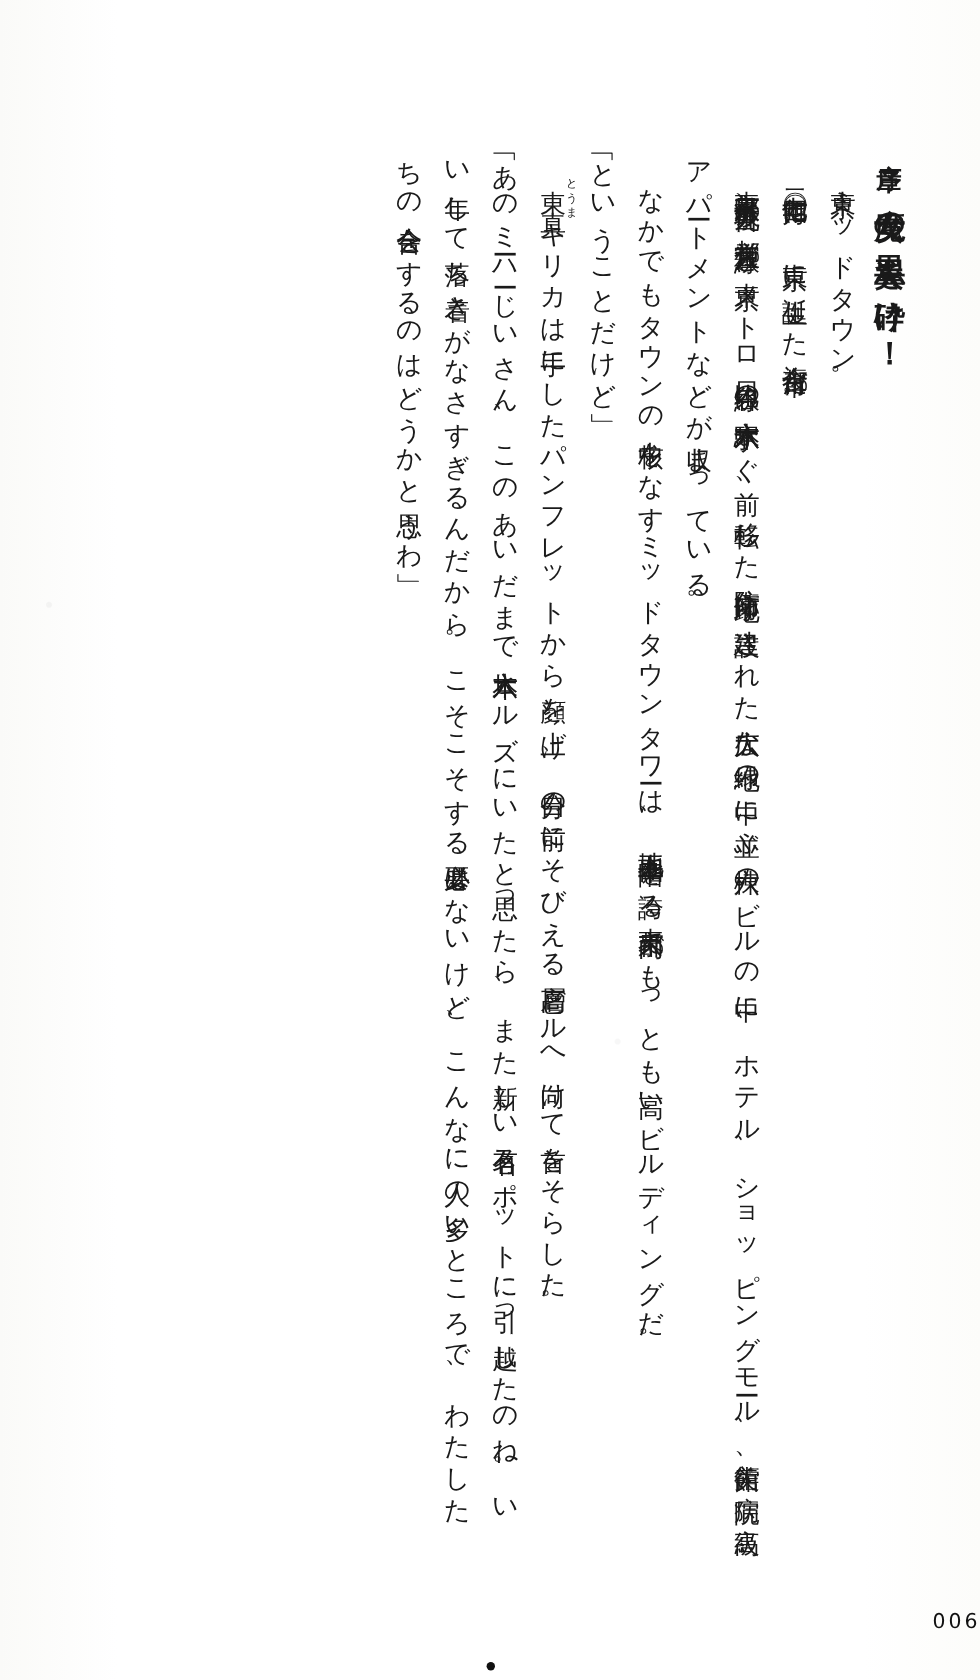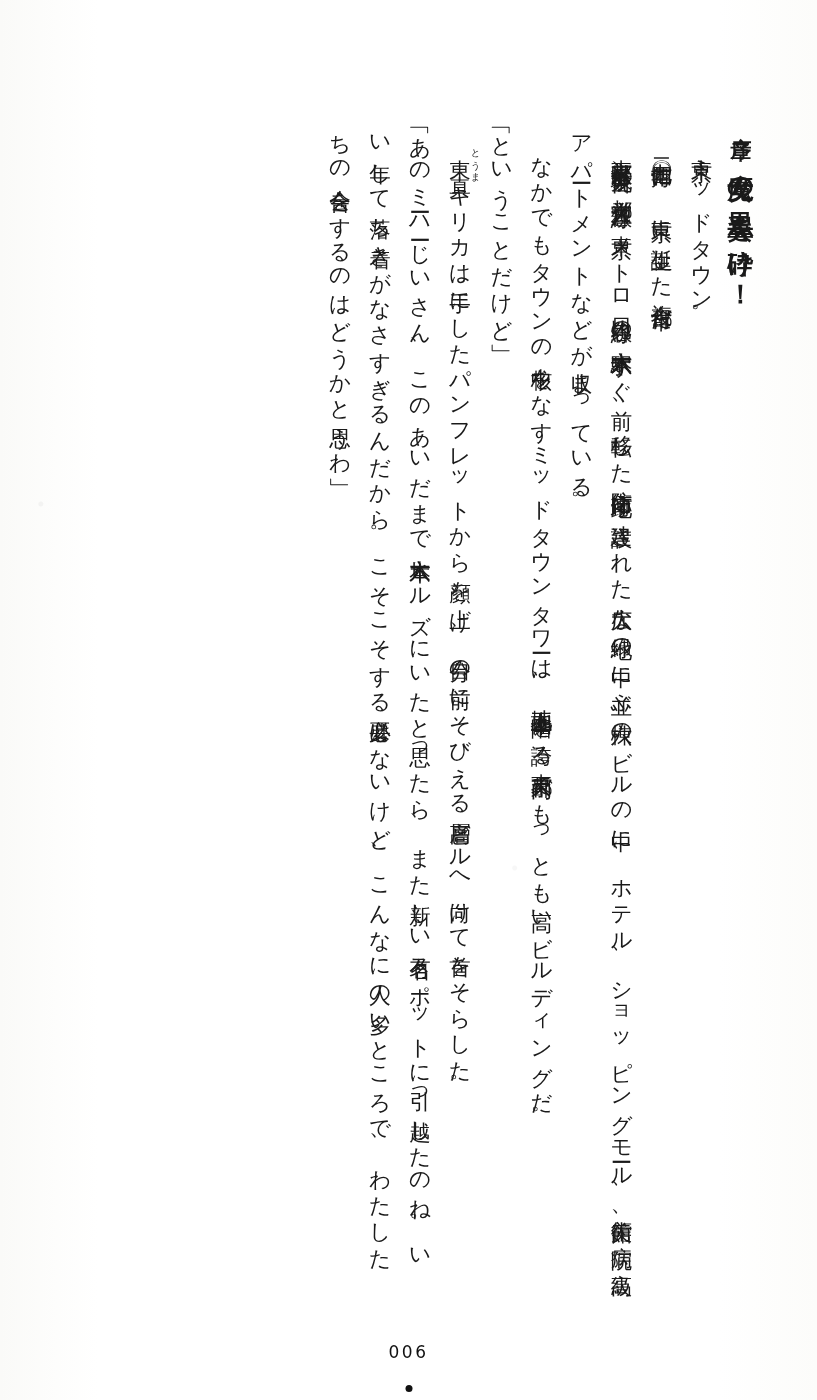--- a/index.html
+++ b/index.html
@@ -83,21 +83,21 @@
     letter-spacing: 0.5px;
     font-weight: normal;
   }
 
   
   #folio {
     position: absolute;
     bottom: 38px;
     left: 0;
     right: 0;
-    text-align: center;
+    text-align: right;
     font-family: "DejaVu Sans", "Liberation Sans", sans-serif;
     font-size: 17px;
     letter-spacing: 2.5px;
     color: #111;
   }
   #folio-dot {
     position: absolute;
     bottom: 8px;
     left: 50%;
     transform: translateX(-50%);

